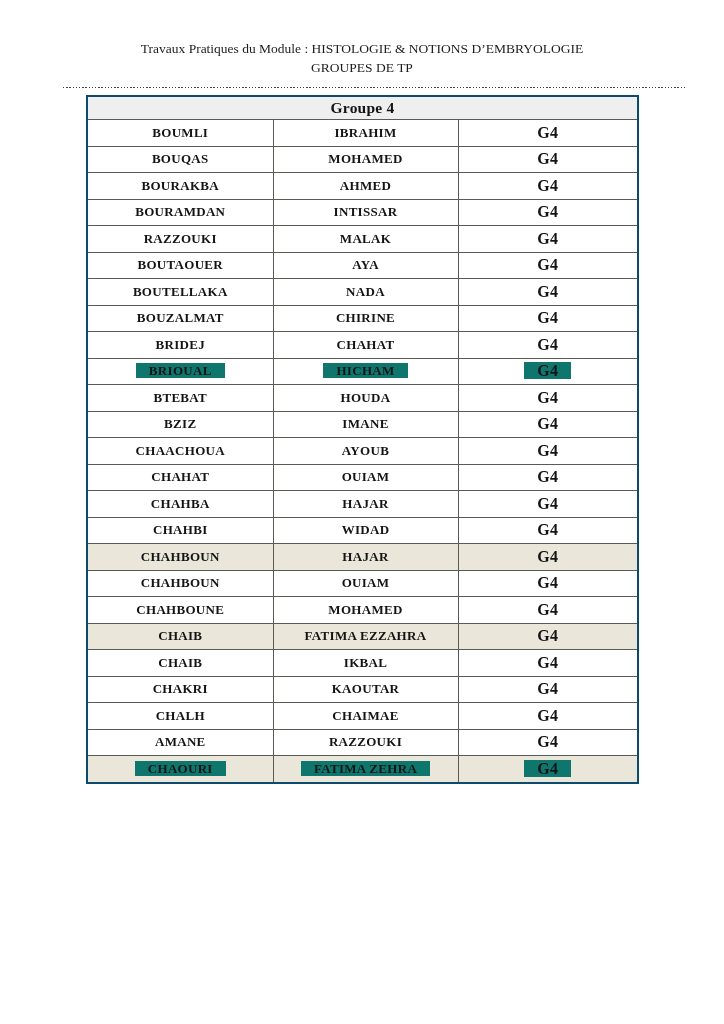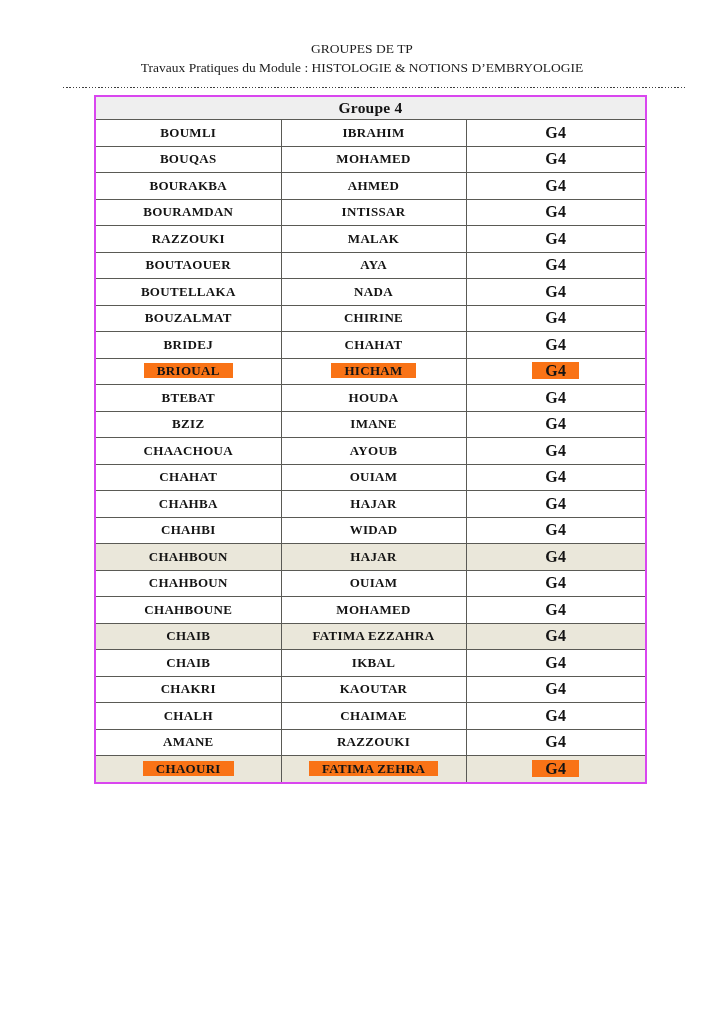--- a/index.html
+++ b/index.html
@@ -21,24 +21,24 @@
   }
   .dotted-rule{
     position:absolute;
     top:87px;left:63px;width:622px;height:2px;
     background-image:repeating-linear-gradient(to right,#3e3e3e 0 1.3px,transparent 1.3px 3.2px);
     background-size:100% 1.4px;
     background-repeat:no-repeat;
   }
   table.group-table{
     position:absolute;
-    left:94px;top:95px;width:551px;
+    left:86px;top:95px;width:551px;
     border-collapse:collapse;
     table-layout:fixed;
-    border:2px solid #d946ef;
+    border:2px solid #0c4a6e;
   }
   .group-table th,
   .group-table td{
     border:1px solid #5a5a55;
     text-align:center;
     vertical-align:middle;
     font-weight:bold;
     padding:0;
     overflow:hidden;
     white-space:nowrap;
@@ -52,30 +52,30 @@
   .group-table td{
     height:25.5px;
     font-size:13px;
     letter-spacing:0.3px;
   }
   .group-table td.gcol{
     font-size:16px;
     letter-spacing:0.2px;
   }
   tr.shaded td{background:#eae7da;}
-  span.hl{background:#f97316;padding:0 13px;}
+  span.hl{background:#0f766e;padding:0 13px;}
 </style>
 </head>
 <body>
 
 <div class="page">
 
   <div class="doc-title">
+    <div>Travaux Pratiques du Module : HISTOLOGIE &amp; NOTIONS D’EMBRYOLOGIE</div>
     <div>GROUPES DE TP</div>
-    <div>Travaux Pratiques du Module : HISTOLOGIE &amp; NOTIONS D’EMBRYOLOGIE</div>
   </div>
 
   <div class="dotted-rule"></div>
 
   <table class="group-table">
     <colgroup>
       <col style="width:186px">
       <col style="width:185px">
       <col style="width:180px">
     </colgroup>

